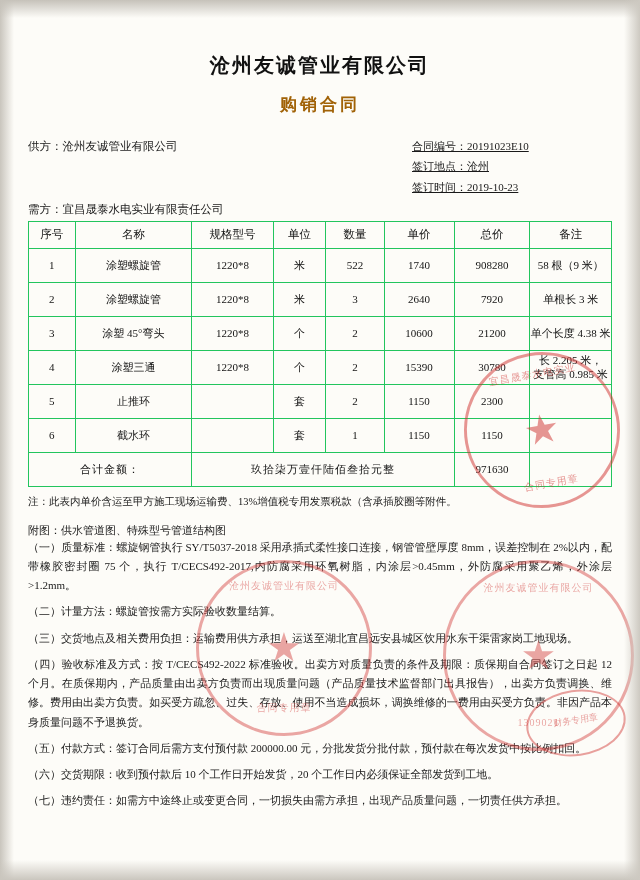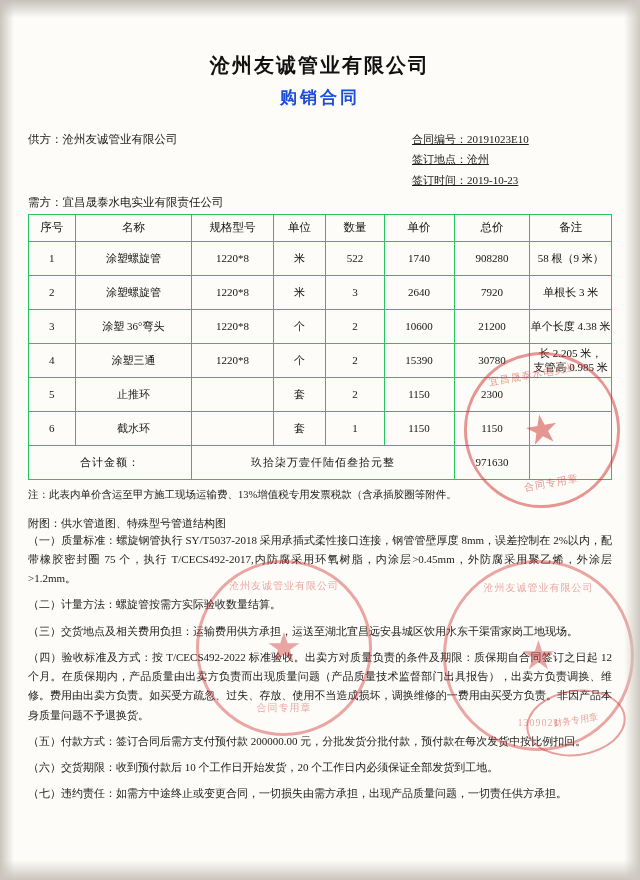--- a/index.html
+++ b/index.html
@@ -64,22 +64,22 @@
     font-weight: bold;
     letter-spacing: 2px;
     padding-top: 52px;
     color: #111;
   }
   .doc-title {
     text-align: center;
     font-size: 17px;
     font-weight: bold;
     letter-spacing: 3px;
-    margin-top: 7px;
-    color: #1d4ed8;
+    margin-top: 14px;
+    color: #a16207;
   }
 
   .parties {
     margin-top: 20px;
     position: relative;
     font-size: 11.5px;
     line-height: 1.9;
   }
   .party-row {
     display: flex;
@@ -323,21 +323,21 @@
           <td>涂塑螺旋管</td>
           <td>1220*8</td>
           <td>米</td>
           <td>3</td>
           <td>2640</td>
           <td>7920</td>
           <td>单根长 3 米</td>
         </tr>
         <tr>
           <td>3</td>
-          <td>涂塑 36°弯头</td>
+          <td>涂塑 45°弯头</td>
           <td>1220*8</td>
           <td>个</td>
           <td>2</td>
           <td>10600</td>
           <td>21200</td>
           <td>单个长度 4.38 米</td>
         </tr>
         <tr>
           <td>4</td>
           <td>涂塑三通</td>

